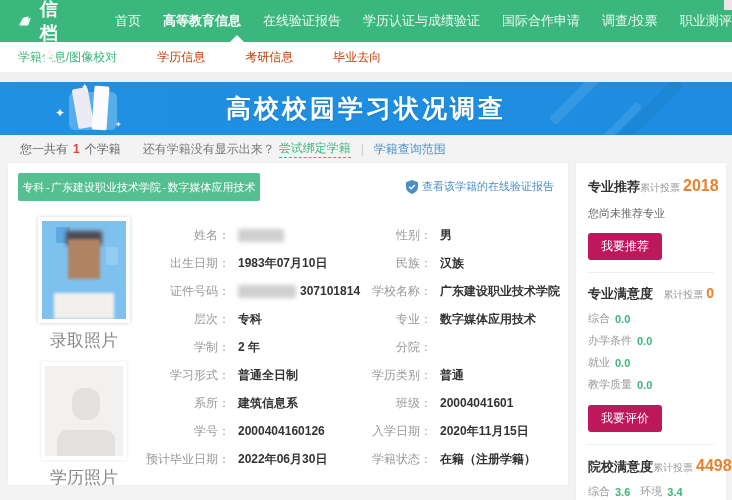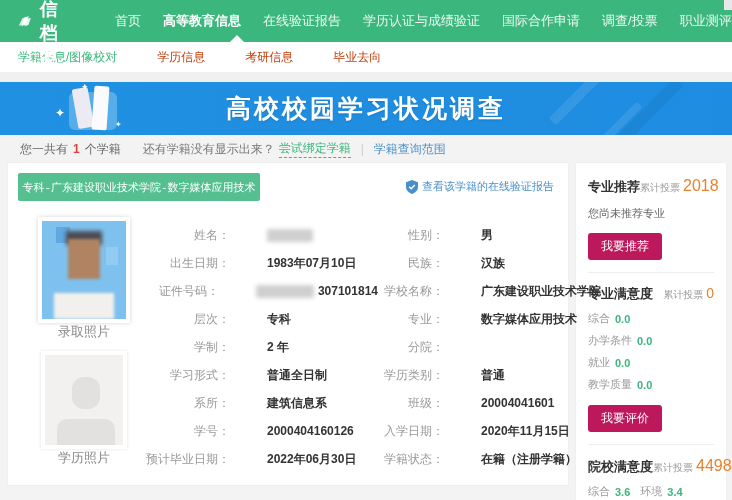--- a/index.html
+++ b/index.html
@@ -56,46 +56,46 @@
   .verify-link svg { margin-right:4px; }
 
   .photos { position:absolute; left:22px; top:54px; width:108px; text-align:center; }
   .photo-frame { width:92px; height:106px; margin:0 auto; background:#fff; box-shadow:0 0 4px rgba(0,0,0,.18); padding:4px; position:relative; }
   .photo-inner { width:100%; height:100%; background:#7fc1ee; position:relative; overflow:hidden; }
   .px-head { position:absolute; left:26px; top:18px; width:32px; height:40px; background:#b08463; filter:blur(1.5px); }
   .px-hair { position:absolute; left:24px; top:10px; width:36px; height:14px; background:#4c4a52; filter:blur(2px); }
   .px-shirt { position:absolute; left:12px; bottom:0; width:60px; height:26px; background:#f2f0ec; filter:blur(1.5px); }
   .px-blockA { position:absolute; left:14px; top:6px; width:14px; height:16px; background:#5ea9e0; }
   .px-blockB { position:absolute; right:8px; top:26px; width:12px; height:18px; background:#93ccf2; }
-  .photo-label { color:#888; font-size:13px; margin-bottom:10px; }
+  .photo-label { color:#888; font-size:17px; margin-top:6px; margin-bottom:10px; }
   .photo-frame.grey { width:86px; height:98px; box-shadow:0 0 3px rgba(0,0,0,.12); }
   .photo-inner.grey { background:#f2f1f0; }
   .sil-head { position:absolute; left:27px; top:22px; width:28px; height:32px; background:#e2e1df; border-radius:12px; }
   .sil-body { position:absolute; left:12px; bottom:0; width:58px; height:26px; background:#e2e1df; border-radius:10px 10px 0 0; }
 
   .fields { position:absolute; left:138px; top:62px; right:8px; display:flex; }
   .fcol { display:flex; flex-direction:column; }
   .fcol.c1 { width:232px; }
   .fcol.c2 { flex:1; }
-  .frow { display:flex; align-items:center; height:20px; margin-bottom:8px;gap:29px; }
+  .frow { display:flex; align-items:center; height:20px; margin-bottom:8px; }
   .flabel { width:84px; text-align:right; color:#999; white-space:nowrap; }
   .fcol.c2 .flabel { width:66px; }
   .fvalue { margin-left:8px; color:#333; font-weight:bold; white-space:nowrap; display:flex; align-items:center; }
   .masked-block { display:inline-block; width:46px; height:13px; background:#cfcfcf; border-radius:2px; filter:blur(2px); }
   .masked-block.wide { width:58px; margin-right:4px; }
 
   
   .sidebar { width:150px; margin-left:8px; background:#fff; padding:14px 12px 16px 12px; box-shadow:0 0 2px rgba(0,0,0,.05); }
   .side-section { padding-bottom:12px; }
   .side-section + .side-section { border-top:1px solid #eee; padding-top:12px; }
   .side-head { display:flex; align-items:baseline; justify-content:space-between; }
   .side-title { font-size:13px; font-weight:bold; color:#333; white-space:nowrap; }
   .votes { display:flex; align-items:baseline; }
   .votes-label { color:#999; font-size:10px; margin-right:3px; white-space:nowrap; }
-  .votes-num { color:#e8822d; font-size:16px; font-weight:normal; }
+  .votes-num { color:#e8822d; font-size:16px; font-weight:bold; }
   .votes-num.small { font-size:14px; }
   .empty-text { color:#666; font-size:11px; margin:10px 0 10px 0; }
   .ratings { display:flex; flex-wrap:wrap; margin:8px 0 4px 0; }
   .rating { display:flex; align-items:center; margin-right:10px; margin-bottom:7px; white-space:nowrap; }
   .rating .rlabel { color:#999; font-size:11px; margin-right:5px; }
   .rating .rvalue { color:#3bb77d; font-size:11px; font-weight:bold; }
   .side-btn { display:inline-block; background:#be185d; color:#fff; font-size:12px; padding:5px 13px; border:none; border-radius:3px; cursor:pointer; margin-top:2px; }
 </style>
 </head>
 <body>

